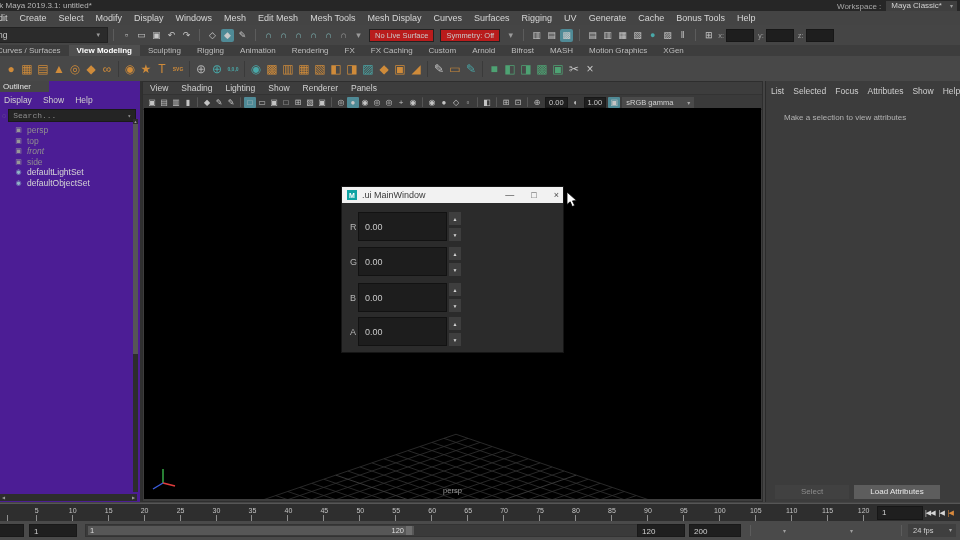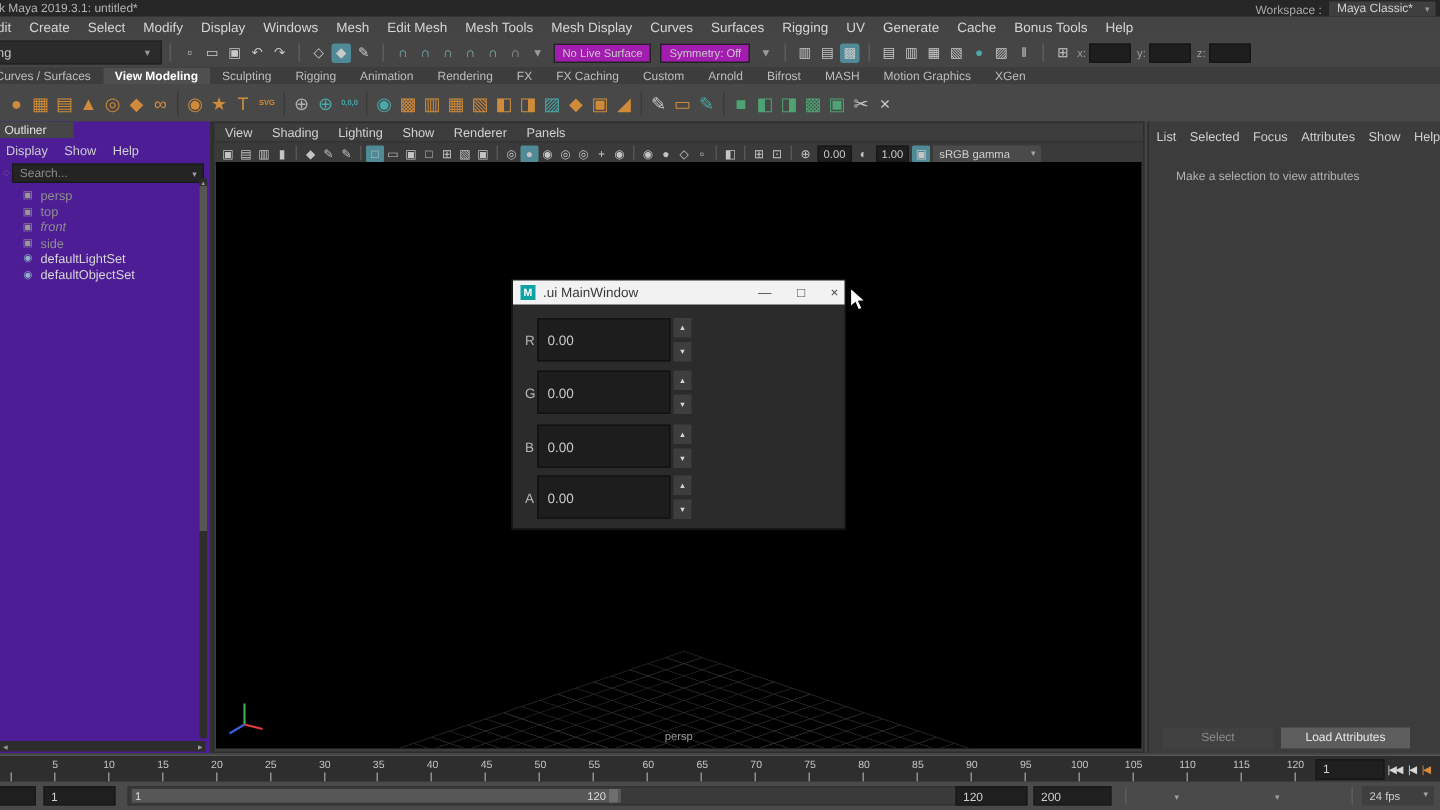--- a/index.html
+++ b/index.html
@@ -19,21 +19,21 @@
   
   .toolbar{position:absolute;top:25px;left:0;width:960px;height:20px;background:#454545;
            display:flex;align-items:center;border-bottom:1px solid #383838;overflow:hidden;}
   .menuset{height:14px;width:134px;margin-left:-45px;background:#2b2b2b;border:1px solid #222;
            display:flex;align-items:center;font-size:8.5px;color:#c9c9c9;padding-left:17px;position:relative;flex:none;}
   .menuset .caret{position:absolute;right:7px;font-size:7px;color:#9a9a9a;}
   .tsep{width:1px;height:12px;background:#5c5c5c;margin:0 5px;flex:none;}
   .tic{width:13px;height:13px;display:flex;align-items:center;justify-content:center;font-size:9px;
        color:#c9c9c9;border-radius:2px;margin:0 1px;flex:none;}
   .tic.sep{width:1px;height:12px;background:#5c5c5c;margin:0 5px;border-radius:0;}
-  .tfield{background:#a21caf;border:1px solid #222;height:11px;display:flex;align-items:center;
+  .tfield{background:#b91c1c;border:1px solid #222;height:11px;display:flex;align-items:center;
           padding:0 5px;font-size:7.5px;color:#c9c9c9;margin:0 3px;flex:none;white-space:nowrap;}
   .axf{display:flex;align-items:center;gap:2px;margin:0 2px;flex:none;}
   .axf .al{font-size:7.5px;color:#9f9f9f;}
   .axf .ab{width:26px;height:11px;background:#1e1e1e;border:1px solid #171717;}
   
   .shelftabs{position:absolute;top:45px;left:0;width:971px;height:11px;background:#3d3d3d;
              display:flex;align-items:stretch;font-size:8px;color:#bdbdbd;margin-left:-11px;overflow:hidden;}
   .stab{padding:1px 8px 0 8px;white-space:nowrap;}
   .stab.active{background:#4f4f4f;color:#fff;font-weight:bold;}
   .shelficons{position:absolute;top:56px;left:0;width:960px;height:25px;background:#484848;
@@ -42,21 +42,21 @@
   .sic.small{font-size:5px;font-weight:bold;letter-spacing:0;}
   .sic.sep{width:1px;height:16px;background:#3a3a3a;margin:0 3px;}
   
   .outliner{position:absolute;left:0;top:81px;width:140px;height:421px;background:#4c1d95;
             border-right:2px solid #303030;overflow:hidden;}
   .ptab{height:10px;font-size:8px;color:#e2e2e2;padding:1px 0 0 3px;background:#464646;width:46px;}
   .pmenus{display:flex;gap:11px;font-size:8.5px;color:#cfcfcf;padding:3px 0 3px 4px;}
   .srow{display:flex;align-items:center;gap:2px;padding-left:2px;margin-top:1px;}
   .srow .sic2{font-size:7px;color:#8c8c8c;}
   .searchbox{width:118px;height:11px;background:#242424;border:1px solid #1a1a1a;display:flex;
-             align-items:center;justify-content:space-between;padding:0 4px;font-size:8px;color:#8c8c8c;}
+             align-items:center;justify-content:space-between;padding:0 4px;font-size:8px;color:#8c8c8c;font-family:Liberation Mono, monospace;}
   .olist{margin-top:3px;}
   .orow{height:10.5px;display:flex;align-items:center;gap:4px;padding-left:14px;font-size:8.5px;}
   .orow .oic{font-size:7px;width:9px;text-align:center;}
   .vscroll{position:absolute;right:2px;top:38px;width:5px;bottom:10px;background:#2d2d2d;}
   .vscroll .arr{font-size:4px;color:#9a9a9a;text-align:center;line-height:5px;}
   .vthumb{position:absolute;left:0;top:5px;width:5px;height:230px;background:#565656;}
   .hscroll{position:absolute;left:0;bottom:1px;height:7px;width:133px;background:#2d2d2d;
            display:flex;justify-content:space-between;align-items:center;font-size:4px;color:#9a9a9a;padding:0 2px;}
   
   .viewport{position:absolute;left:142px;top:81px;width:621px;height:421px;background:#3d3d3d;

